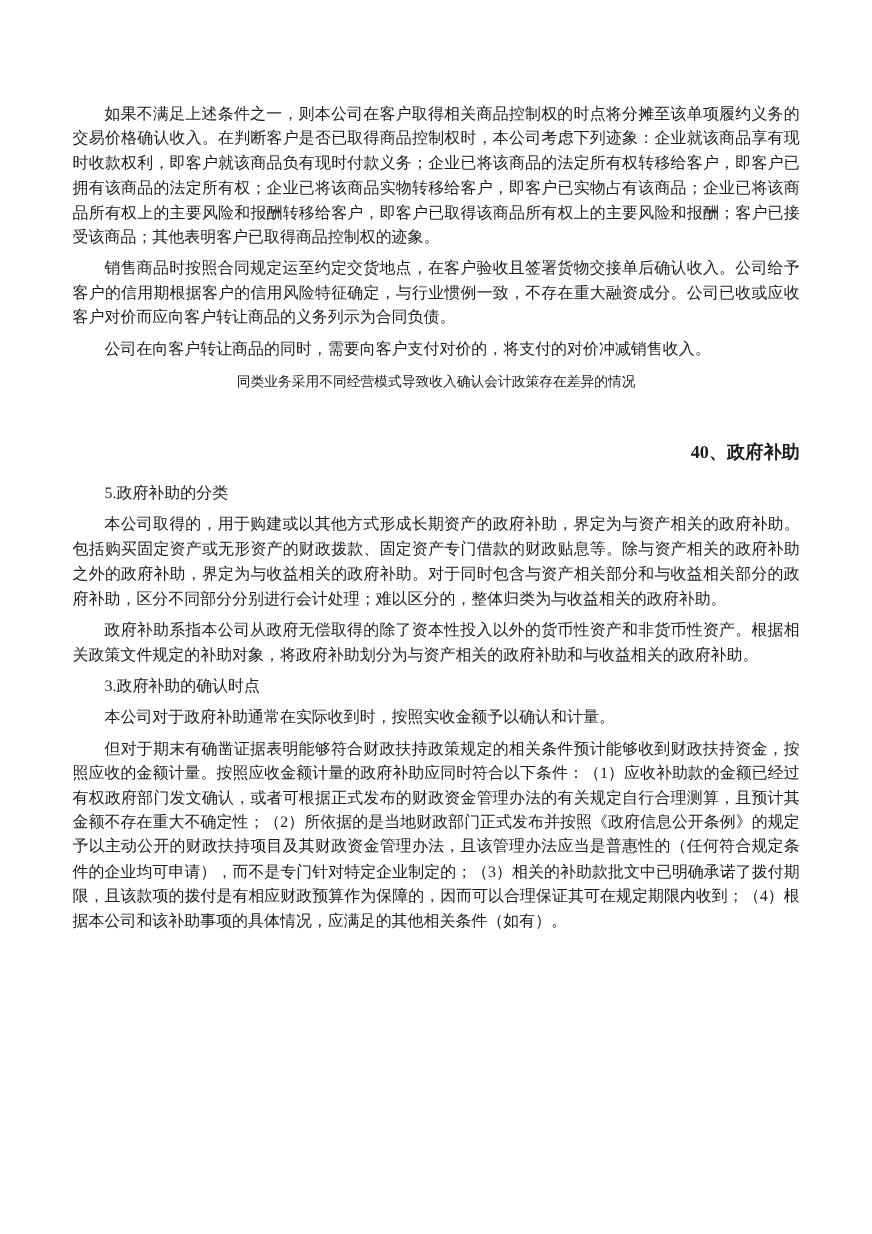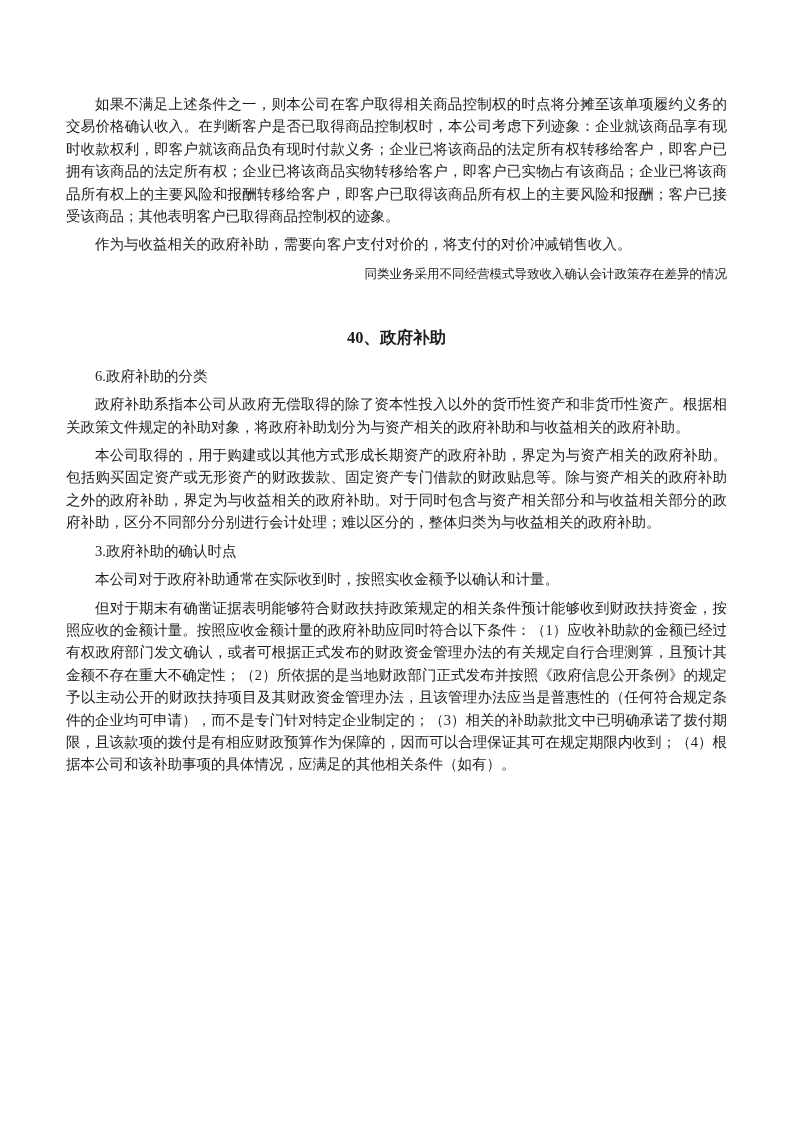--- a/index.html
+++ b/index.html
@@ -29,57 +29,58 @@
     text-justify: inter-character;
     text-indent: 2em;
   }
   .para-first {
     margin-top: 0;
   }
   .note-small {
     margin: 9px 0 0 0;
     font-size: 12.5px;
     line-height: 18px;
-    text-align: right;
+    text-align: center;
     text-indent: 0;
   }
   .heading-main {
     margin: 44px 0 16px 0;
     font-size: 16.5px;
     font-weight: bold;
     line-height: 22px;
     text-indent: 0;
-    text-align: center;
+    text-align: right;
   }
   .sub-title {
     margin-top: 16px;
   }
   .sub-title-mid {
     margin-top: 6px;
   }
 </style>
 </head>
 <body>
 
 <div class="page">
 
   <p class="para para-first">如果不满足上述条件之一，则本公司在客户取得相关商品控制权的时点将分摊至该单项履约义务的交易价格确认收入。在判断客户是否已取得商品控制权时，本公司考虑下列迹象：企业就该商品享有现时收款权利，即客户就该商品负有现时付款义务；企业已将该商品的法定所有权转移给客户，即客户已拥有该商品的法定所有权；企业已将该商品实物转移给客户，即客户已实物占有该商品；企业已将该商品所有权上的主要风险和报酬转移给客户，即客户已取得该商品所有权上的主要风险和报酬；客户已接受该商品；其他表明客户已取得商品控制权的迹象。</p>
 
+  <p class="para">销售商品时按照合同规定运至约定交货地点，在客户验收且签署货物交接单后确认收入。公司给予客户的信用期根据客户的信用风险特征确定，与行业惯例一致，不存在重大融资成分。公司已收或应收客户对价而应向客户转让商品的义务列示为合同负债。</p>
 
-  <p class="para">作为与收益相关的政府补助，需要向客户支付对价的，将支付的对价冲减销售收入。</p>
+  <p class="para">公司在向客户转让商品的同时，需要向客户支付对价的，将支付的对价冲减销售收入。</p>
 
   <p class="note-small">同类业务采用不同经营模式导致收入确认会计政策存在差异的情况</p>
 
   <h2 class="heading-main">40、政府补助</h2>
 
-  <p class="para sub-title">6.政府补助的分类</p>
+  <p class="para sub-title">5.政府补助的分类</p>
+
+  <p class="para">本公司取得的，用于购建或以其他方式形成长期资产的政府补助，界定为与资产相关的政府补助。包括购买固定资产或无形资产的财政拨款、固定资产专门借款的财政贴息等。除与资产相关的政府补助之外的政府补助，界定为与收益相关的政府补助。对于同时包含与资产相关部分和与收益相关部分的政府补助，区分不同部分分别进行会计处理；难以区分的，整体归类为与收益相关的政府补助。</p>
 
   <p class="para">政府补助系指本公司从政府无偿取得的除了资本性投入以外的货币性资产和非货币性资产。根据相关政策文件规定的补助对象，将政府补助划分为与资产相关的政府补助和与收益相关的政府补助。</p>
-
-  <p class="para">本公司取得的，用于购建或以其他方式形成长期资产的政府补助，界定为与资产相关的政府补助。包括购买固定资产或无形资产的财政拨款、固定资产专门借款的财政贴息等。除与资产相关的政府补助之外的政府补助，界定为与收益相关的政府补助。对于同时包含与资产相关部分和与收益相关部分的政府补助，区分不同部分分别进行会计处理；难以区分的，整体归类为与收益相关的政府补助。</p>
 
 
   <p class="para sub-title-mid">3.政府补助的确认时点</p>
 
   <p class="para">本公司对于政府补助通常在实际收到时，按照实收金额予以确认和计量。</p>
 
   <p class="para">但对于期末有确凿证据表明能够符合财政扶持政策规定的相关条件预计能够收到财政扶持资金，按照应收的金额计量。按照应收金额计量的政府补助应同时符合以下条件：（1）应收补助款的金额已经过有权政府部门发文确认，或者可根据正式发布的财政资金管理办法的有关规定自行合理测算，且预计其金额不存在重大不确定性；（2）所依据的是当地财政部门正式发布并按照《政府信息公开条例》的规定予以主动公开的财政扶持项目及其财政资金管理办法，且该管理办法应当是普惠性的（任何符合规定条件的企业均可申请），而不是专门针对特定企业制定的；（3）相关的补助款批文中已明确承诺了拨付期限，且该款项的拨付是有相应财政预算作为保障的，因而可以合理保证其可在规定期限内收到；（4）根据本公司和该补助事项的具体情况，应满足的其他相关条件（如有）。</p>
 
 
 </div>

